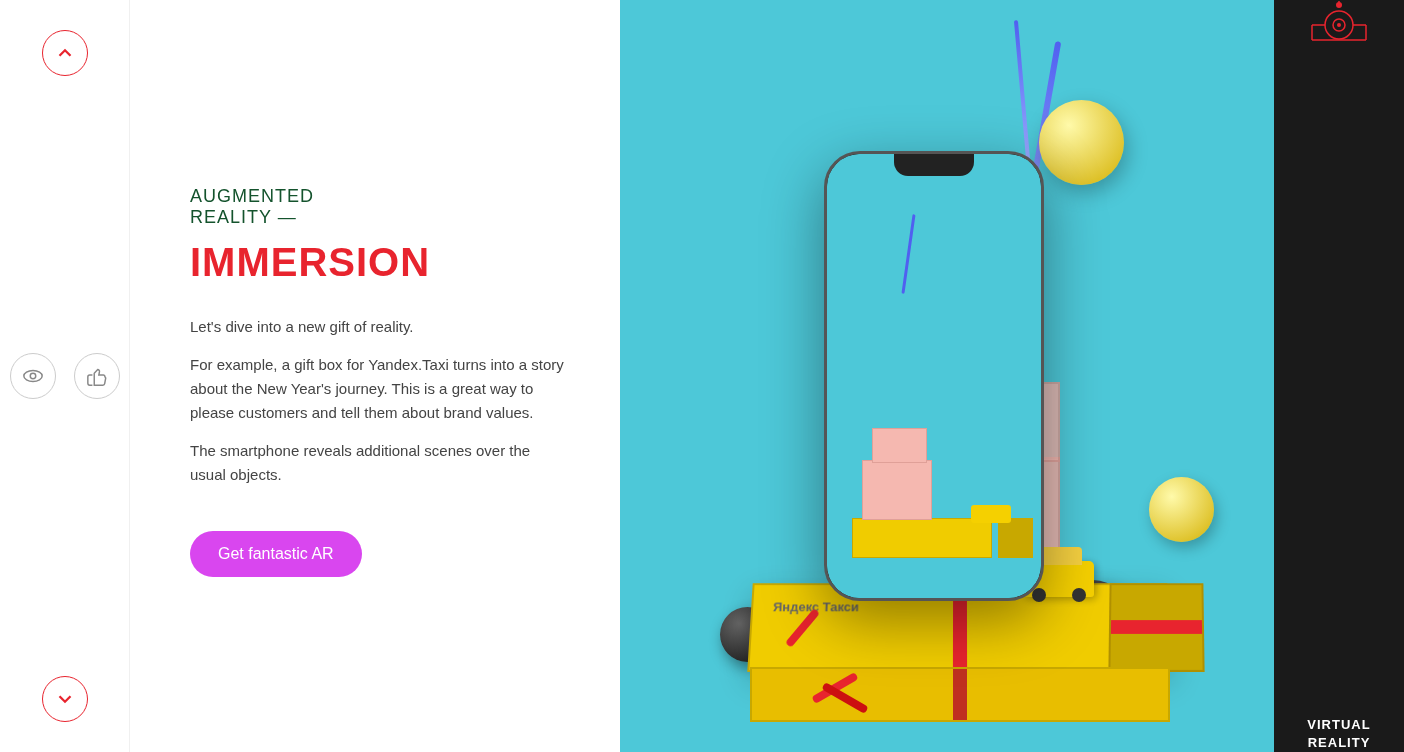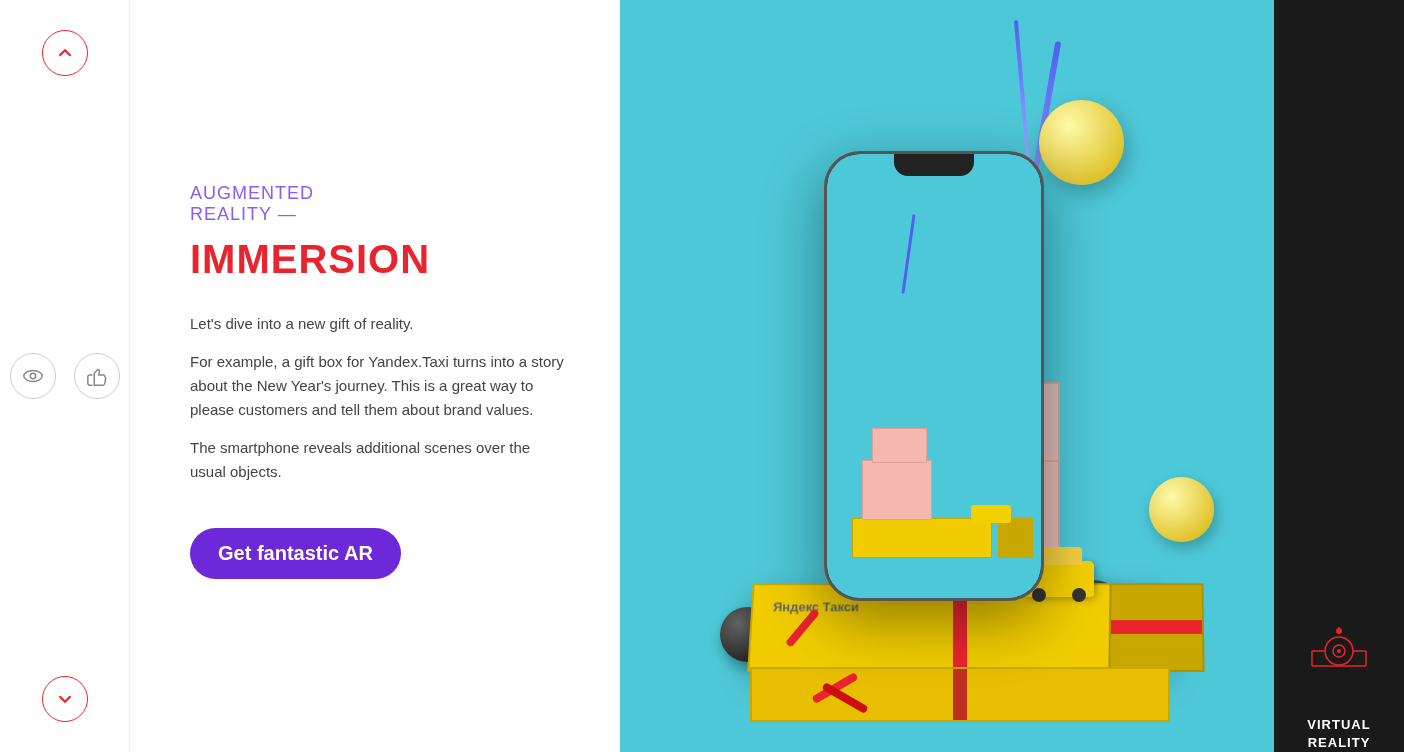--- a/index.html
+++ b/index.html
@@ -67,21 +67,21 @@
       background: #fff;
       padding: 60px 50px 50px 60px;
       display: flex;
       flex-direction: column;
       justify-content: center;
       flex-shrink: 0;
     }
 
     .subtitle {
       font-size: 18px;
-      color: #8b5cf6;
+      color: #14532d;
       font-weight: 400;
       letter-spacing: 1px;
       margin-bottom: 12px;
       text-transform: uppercase;
     }
 
     .title-main {
       font-size: 40px;
       font-weight: 900;
       color: #e8242e;
@@ -98,27 +98,27 @@
     }
 
     .buttons {
       display: flex;
       gap: 16px;
       margin-top: 30px;
       align-items: center;
     }
 
     .btn-primary {
-      background: #6d28d9;
+      background: #d946ef;
       color: #fff;
       border: none;
       border-radius: 30px;
       padding: 14px 28px;
-      font-size: 20px;
-      font-weight: 700;
+      font-size: 16px;
+      font-weight: 400;
       cursor: pointer;
     }
 
     .btn-secondary {
       background: transparent;
       color: #333;
       border: 2px solid #999;
       border-radius: 30px;
       padding: 12px 28px;
       font-size: 16px;
@@ -179,21 +179,21 @@
     }
 
     
     .right-panel {
       width: 130px;
       height: 752px;
       background: #1a1a1a;
       display: flex;
       flex-direction: column;
       align-items: center;
-      justify-content: flex-end;
+      justify-content: space-between;
       gap: 20px;
       flex-shrink: 0;
     }
 
     .vr-icon {
       width: 70px;
       height: 70px;
       display: flex;
       align-items: center;
       justify-content: center;

